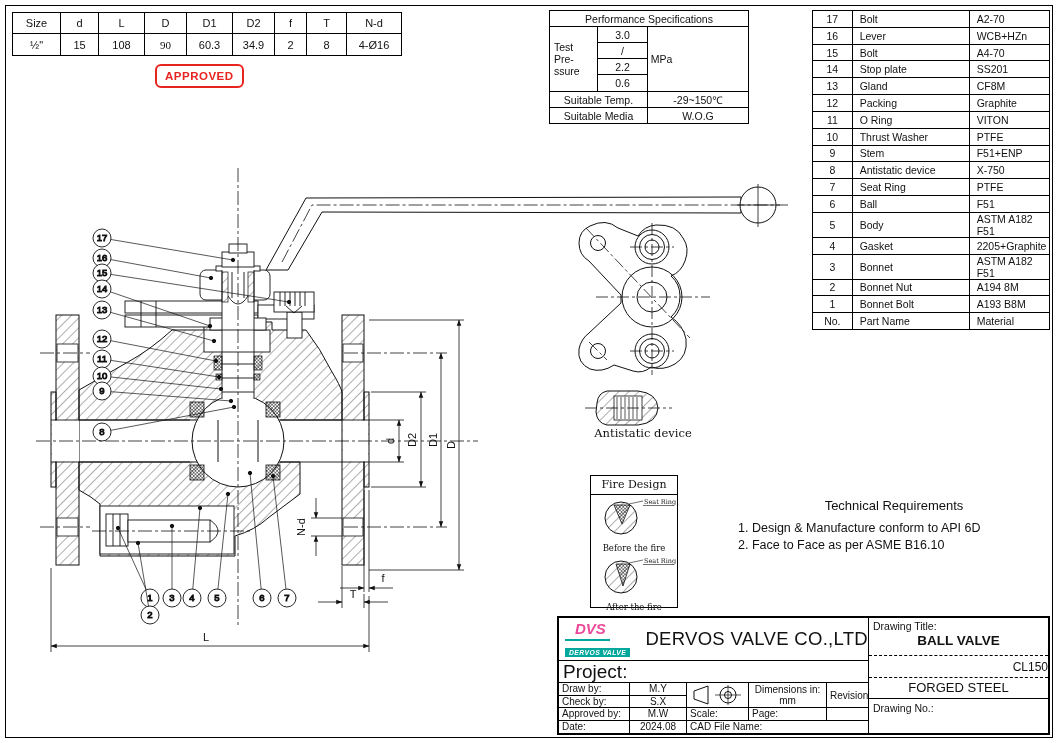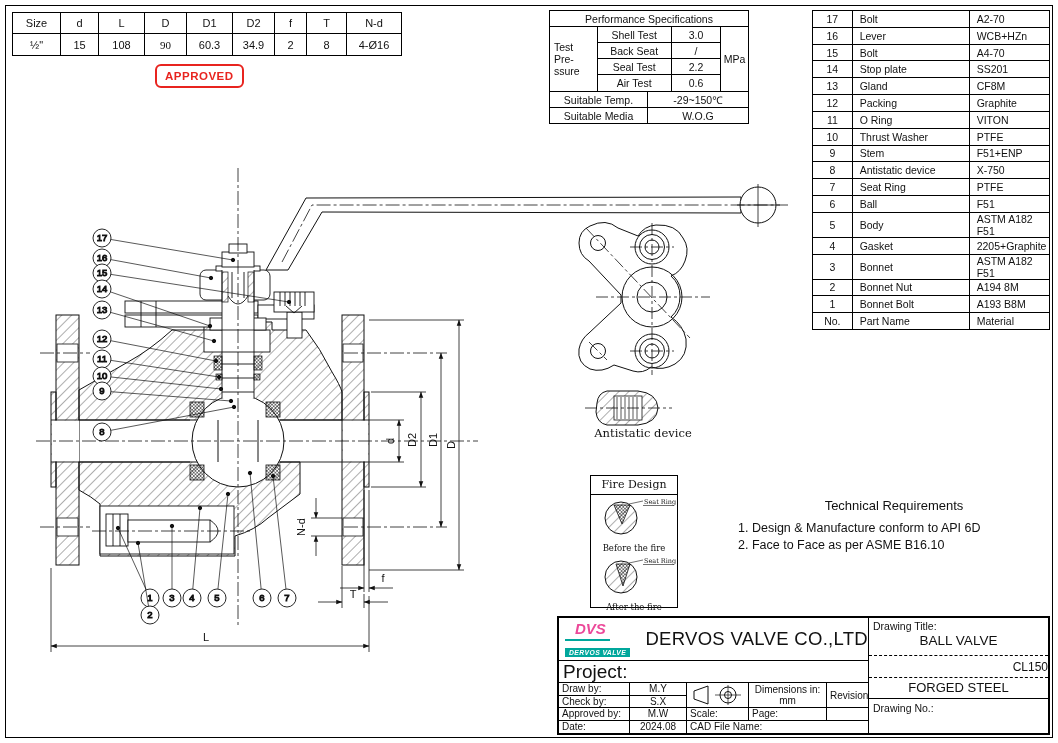--- a/index.html
+++ b/index.html
@@ -69,21 +69,21 @@
             grid-template-rows:repeat(4,1fr); font-size:10px; }
   .gc { border-right:1px solid #000; border-bottom:1px solid #000; display:flex; align-items:center; padding-left:3px; overflow:hidden; white-space:nowrap; }
   .gc.ctr { justify-content:center; padding-left:0; }
   .gc.nr { border-right:none; }
   .gc.nb { border-bottom:none; }
   .gc.rs2 { grid-row:span 2; }
   .gc.cs3 { grid-column:3 / 6; }
   .dimsin { flex-direction:column; justify-content:center; padding-left:0; text-align:center; line-height:11px; }
   .tb-right { flex:1; position:relative; font-size:11px; }
   .dt-label { position:absolute; left:4px; top:2px; font-size:10.5px; }
-  .dt-title { position:absolute; left:0; right:0; top:15px; text-align:center; font-size:13.5px; }
+  .dt-title { position:absolute; left:0; right:0; top:15px; text-align:center; font-size:13.5px;font-weight:bold; }
   .dash1 { position:absolute; left:0; right:0; top:37px; border-top:1.3px dashed #000; }
   .dt-class { position:absolute; left:0; right:0; top:42px; text-align:right; font-size:12px; }
   .dash2 { position:absolute; left:0; right:0; top:59px; border-top:1.3px dashed #000; }
   .dt-mat { position:absolute; left:0; right:0; top:62px; text-align:center; font-size:13px; }
   .solid1 { position:absolute; left:0; right:0; top:80px; border-top:1.3px solid #000; }
   .dn-label { position:absolute; left:4px; top:84px; font-size:10.5px; }
   text { fill:#111; }
   .dim { font-family:"Liberation Sans",sans-serif; font-size:11px; }
 </style>
 </head>
@@ -441,26 +441,20 @@
 
 <div id="perf" class="ov">
   <div class="prow">
       <div class="pc" style="flex:1">Performance Specifications</div>
     </div>
   <div class="ptest">
     <div class="tp">
       <span>Test</span>
       <span>Pre-</span>
       <span>ssure</span>
-    </div>
-    <div class="pmidcol">
-      <div>Shell Test</div>
-      <div>Back Seat</div>
-      <div>Seal Test</div>
-      <div>Air Test</div>
     </div>
     <div class="pvalcol">
       <div>3.0</div>
       <div>/</div>
       <div>2.2</div>
       <div>0.6</div>
     </div>
     <div class="pmpa">MPa</div>
   </div>
   <div class="prow">

